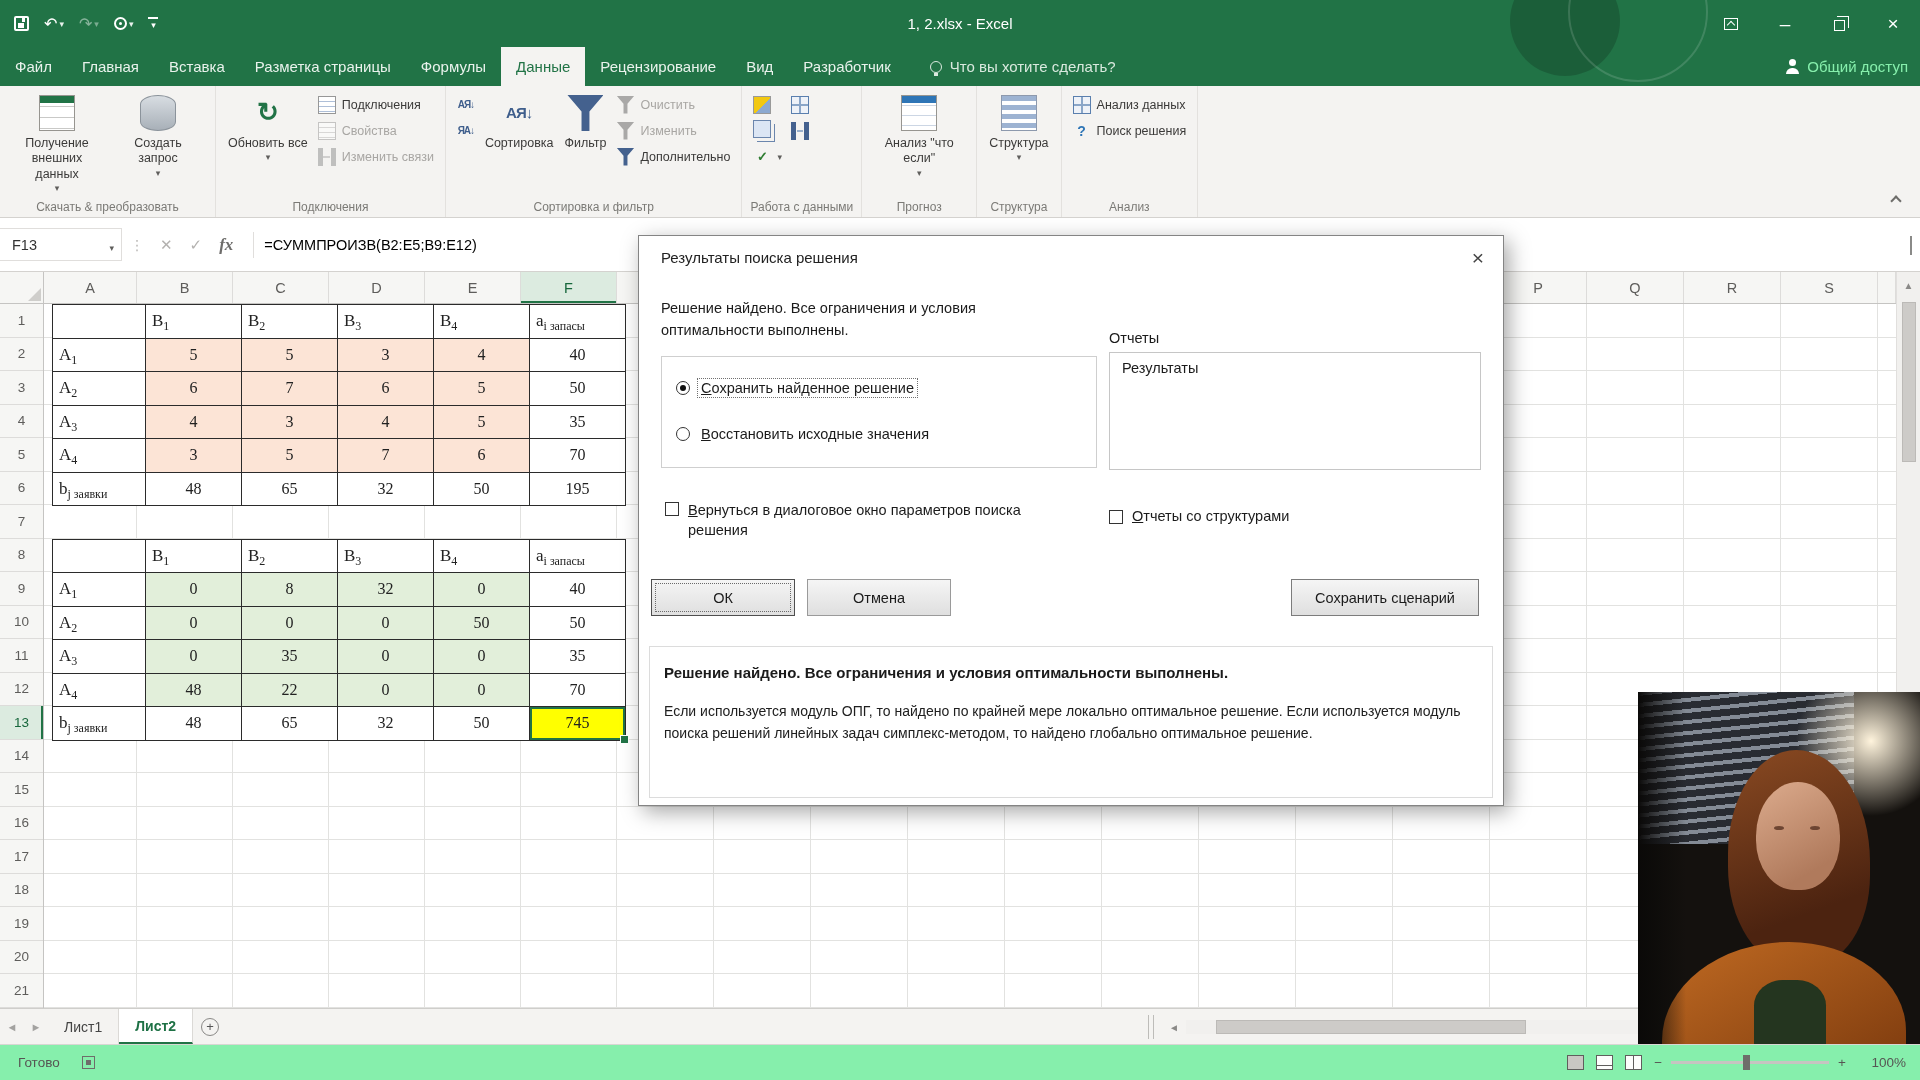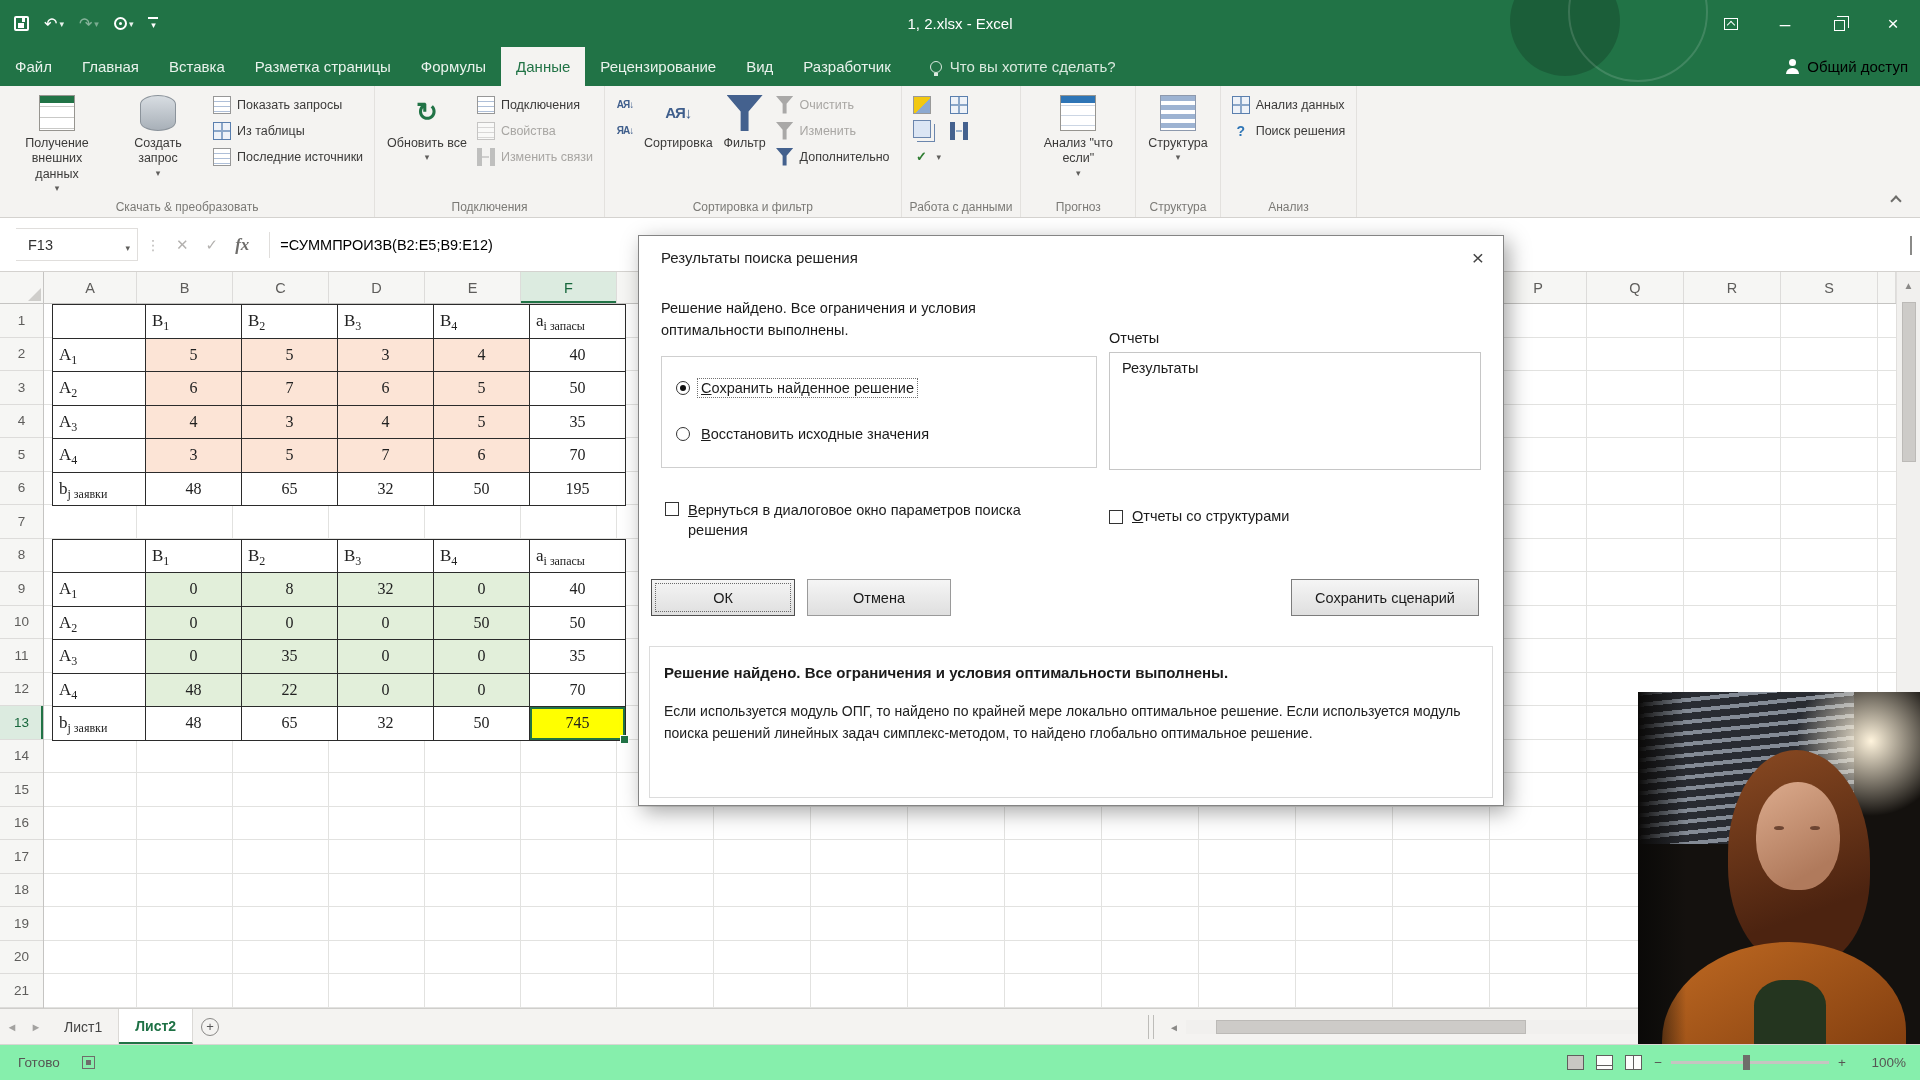--- a/index.html
+++ b/index.html
@@ -32,21 +32,21 @@
 .restore-icon::before{content:"";position:absolute;left:2px;top:-5px;width:11px;height:11px;border-top:1.5px solid #fff;border-right:1.5px solid #fff}
 
 
 #tabrow{position:absolute;left:0;top:47px;width:1920px;height:39px;background:#217346;display:flex;align-items:stretch;color:#e9f2ec;font-size:15px;z-index:69}
 #ribbon-tabs{display:flex;align-items:stretch}
 .rtab{display:flex;align-items:center;padding:0 15px;white-space:nowrap}
 .rtab.active{background:#f4f3f1;color:#217346}
 #tellme{display:flex;align-items:center;gap:8px;margin-left:24px;color:#dceadfcc;color:#dcead f;color:#d9e9de;white-space:nowrap}
 .bulb{display:inline-block;width:12px;height:12px;border:1.5px solid #d9e9de;border-radius:50%;position:relative}
 .bulb::after{content:"";position:absolute;left:3px;bottom:-4px;width:4px;height:3px;background:#d9e9de}
-#share{position:absolute;right:12px;top:0;height:39px;display:flex;align-items:center;gap:7px;color:#000000;white-space:nowrap}
+#share{position:absolute;right:12px;top:0;height:39px;display:flex;align-items:center;gap:7px;color:#86efac;white-space:nowrap}
 .person{display:inline-block;width:15px;height:15px;position:relative}
 .person::before{content:"";position:absolute;left:4px;top:0;width:7px;height:7px;border-radius:50%;background:#fff}
 .person::after{content:"";position:absolute;left:1px;bottom:0;width:13px;height:6px;border-radius:6px 6px 0 0;background:#fff}
 
 
 #ribbon{position:absolute;left:0;top:86px;width:1920px;height:132px;background:#f4f3f1;border-bottom:1px solid #d4d2cf;display:flex;z-index:68}
 #ribbon-groups{display:flex;align-items:stretch}
 .rgroup{display:flex;flex-direction:column;border-right:1px solid #e3e1de;padding-top:3px}
 .rgroup-content{flex:1;display:flex;align-items:stretch;gap:1px;padding:0 7px}
 .rgroup-label{height:21px;display:flex;align-items:center;justify-content:center;font-size:12px;color:#7b7a76;white-space:nowrap;padding:0 8px}
@@ -78,21 +78,21 @@
 [data-name="remove-duplicates-icon"]{width:10px;height:10px;border:1px solid #6b86ad;background:#dce6f4;box-shadow:3px 3px 0 0 #f4f3f1,4px 4px 0 0 #6b86ad;margin:-3px -3px 0 0}
 [data-name="data-validation-icon"]{color:#2f7d32;font-size:13px}
 [data-name="relationships-icon"]{width:16px;height:9px;border-left:5px solid #44618e;border-right:5px solid #44618e;background:linear-gradient(#9ab0cc 0 0) center/6px 2px no-repeat}
 [data-name="what-if-icon"]{width:30px;height:32px;border:1px solid #979590;background-color:#fff;background-image:linear-gradient(#2e75b6 0 7px,transparent 7px),repeating-linear-gradient(to bottom,transparent 0 9px,#ccd6e4 9px 10px)}
 [data-name="forecast-sheet-icon"]{width:30px;height:30px;border:1px solid #979590;background-color:#fff;background-image:linear-gradient(32deg,transparent 46%,#217346 46% 54%,transparent 54%)}
 [data-name="outline-icon"]{width:30px;height:26px;border:1px solid #8d99ad;background:repeating-linear-gradient(to bottom,#9db3d2 0 5px,#fff 5px 9px)}
 [data-name="solver-icon"]{color:#2e75b6;font-size:14px}
 
 
 #formulabar{position:absolute;left:0;top:218px;width:1920px;height:54px;background:#fff;border-bottom:1px solid #d4d2cf;display:flex;align-items:center;z-index:5}
-#namebox{width:122px;height:33px;margin-left:16px;border:1px solid #e0dedc;border-left:none;display:flex;align-items:center;padding-left:12px;font-size:14.5px;color:#333;position:relative}
+#namebox{width:122px;height:33px;margin-left:0;border:1px solid #e0dedc;border-left:none;display:flex;align-items:center;padding-left:12px;font-size:14.5px;color:#333;position:relative}
 #namebox .dd{position:absolute;right:7px;top:13px}
 #fb-sep{color:#b9b7b5;font-size:14px;padding:0 8px;letter-spacing:-2px}
 #fxbtns{display:flex;align-items:center;gap:17px;padding:0 10px;color:#b3b1af;font-size:15px}
 .fx{font-family:"Liberation Serif",serif;font-style:italic;font-weight:bold;color:#6e6d6b;font-size:17px}
 #fb-div{width:1px;height:26px;background:#e0dedc;margin:0 10px}
 #formula-text{font-size:14.5px;color:#000;white-space:nowrap;overflow:hidden;flex:1}
 #fb-chev{position:absolute;right:8px;top:20px}
 .chev-dn{width:8px;height:8px;border-left:2px solid #8a8a88;border-top:2px solid #8a8a88;transform:rotate(225deg)}
 
 
@@ -260,34 +260,20 @@
         <div class="rgroup-content">
           <div class="rbtn-big" data-name="ribbon-button-получение-внешних-данных">
             <span class="ric" data-name="get-external-data-icon"></span>
             <span class="lbl" data-name="ribbon-button-label">Получение внешних данных</span>
             <span class="dd" data-name="chevron-down-icon">▾</span>
           </div>
           <div class="rbtn-big" data-name="ribbon-button-создать-запрос">
             <span class="ric" data-name="new-query-icon"></span>
             <span class="lbl" data-name="ribbon-button-label">Создать запрос</span>
             <span class="dd" data-name="chevron-down-icon">▾</span>
-          </div>
-          <div class="rcol">
-            <div class="rbtn-small" data-name="ribbon-button-показать-запросы">
-              <span class="ric" data-name="show-queries-icon"></span>
-              <span class="lbl" data-name="ribbon-button-label">Показать запросы</span>
-            </div>
-            <div class="rbtn-small" data-name="ribbon-button-из-таблицы">
-              <span class="ric" data-name="from-table-icon"></span>
-              <span class="lbl" data-name="ribbon-button-label">Из таблицы</span>
-            </div>
-            <div class="rbtn-small" data-name="ribbon-button-последние-источники">
-              <span class="ric" data-name="recent-sources-icon"></span>
-              <span class="lbl" data-name="ribbon-button-label">Последние источники</span>
-            </div>
           </div>
         </div>
         <div class="rgroup-label" data-name="ribbon-group-label">Скачать &amp; преобразовать</div>
       </div>
       <div class="rgroup" data-name="ribbon-group-подключения">
         <div class="rgroup-content">
           <div class="rbtn-big" data-name="ribbon-button-обновить-все">
             <span class="ric" data-name="refresh-all-icon">↻</span>
             <span class="lbl" data-name="ribbon-button-label">Обновить все</span>
             <span class="dd" data-name="chevron-down-icon">▾</span>

